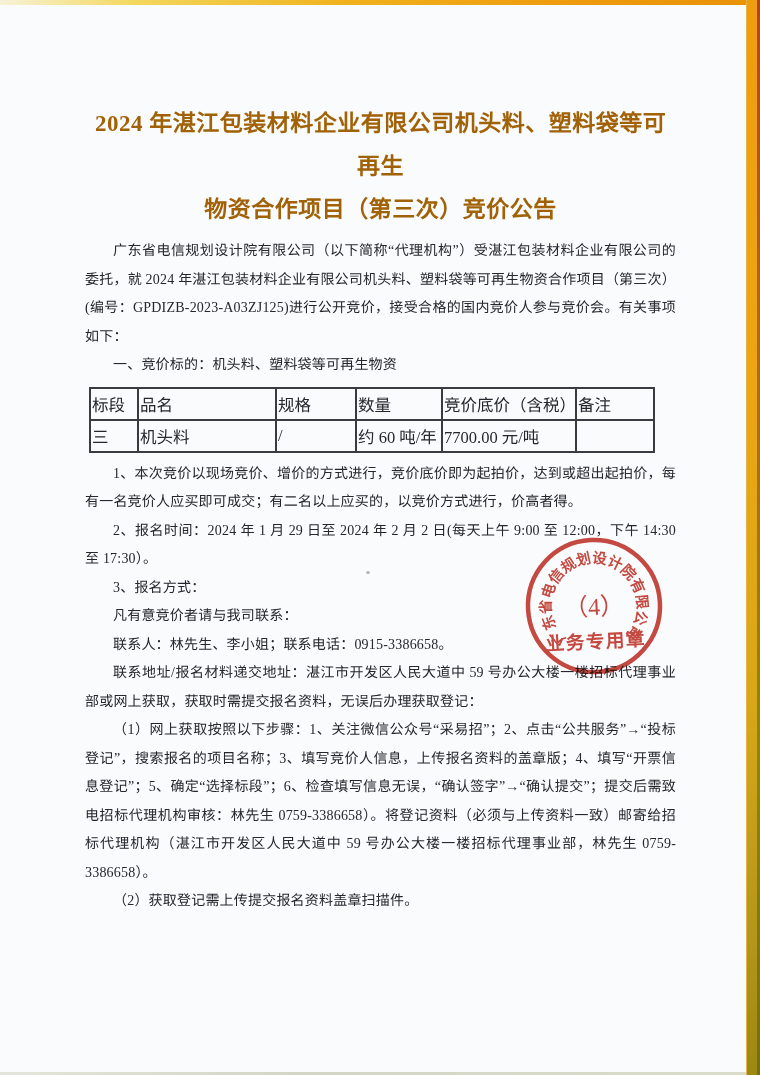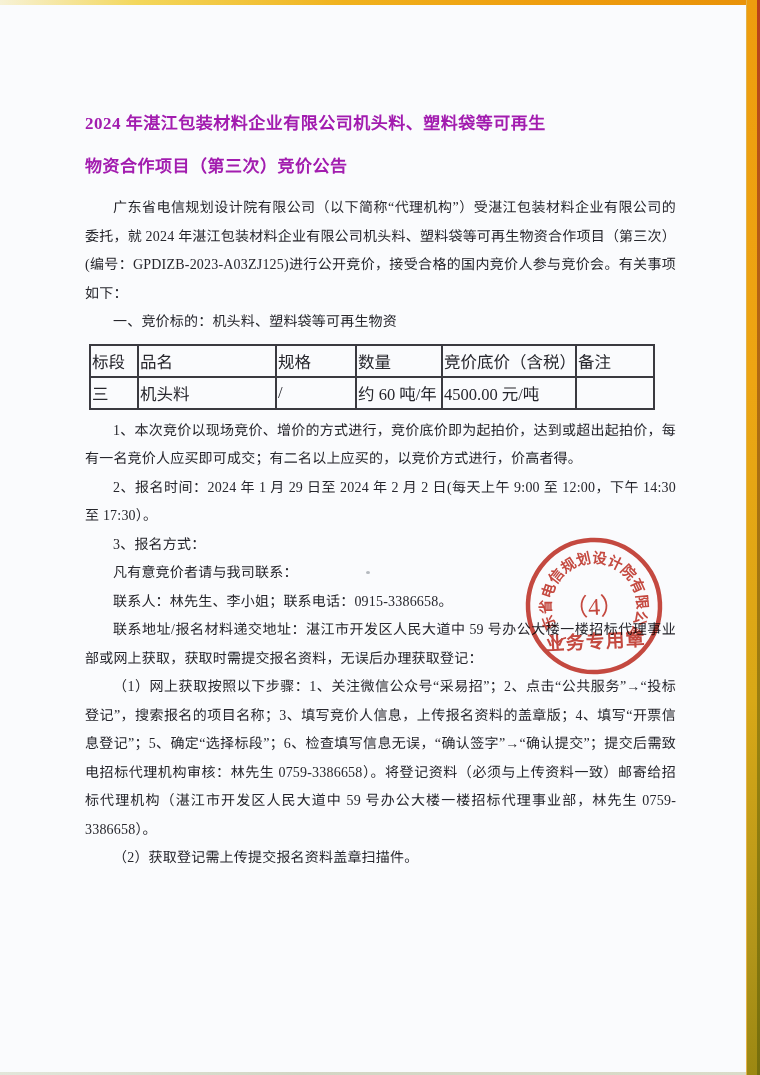--- a/index.html
+++ b/index.html
@@ -32,22 +32,22 @@
     background:linear-gradient(90deg,#e2e6da 0%,#d2d6c4 40%,#dadcc9 100%);
   }
   
   .sheet{
     position:absolute;inset:0;
     box-sizing:border-box;
     padding:102px 84px 0 85px;
     color:#26262c;
   }
   .doc-title{
-    font-size:17px;line-height:43px;font-weight:700;
-    letter-spacing:.5px;color:#a21caf;
+    font-size:23px;line-height:43px;font-weight:700;
+    text-align:center;letter-spacing:.5px;color:#a16207;
     margin:0 0 6px 0;
   }
   .para{
     margin:0;
     font-size:14px;line-height:28.5px;
     text-indent:2em;
     text-align:justify;
     letter-spacing:.2px;
   }
   
@@ -133,21 +133,21 @@
           <th>竞价底价（含税）</th>
           <th>备注</th>
         </tr>
       </thead>
       <tbody>
         <tr>
           <td>三</td>
           <td>机头料</td>
           <td>/</td>
           <td>约 60 吨/年</td>
-          <td>4500.00 元/吨</td>
+          <td>7700.00 元/吨</td>
           <td></td>
         </tr>
       </tbody>
     </table>
 
     <p class="para">1、本次竞价以现场竞价、增价的方式进行，竞价底价即为起拍价，达到或超出起拍价，每有一名竞价人应买即可成交；有二名以上应买的，以竞价方式进行，价高者得。</p>
     <p class="para">2、报名时间：2024 年 1 月 29 日至 2024 年 2 月 2 日(每天上午 9:00 至 12:00，下午 14:30 至 17:30）。</p>
     <p class="para">3、报名方式：</p>
     <p class="para">凡有意竞价者请与我司联系：</p>
     <p class="para">联系人：林先生、李小姐；联系电话：0915-3386658。</p>

